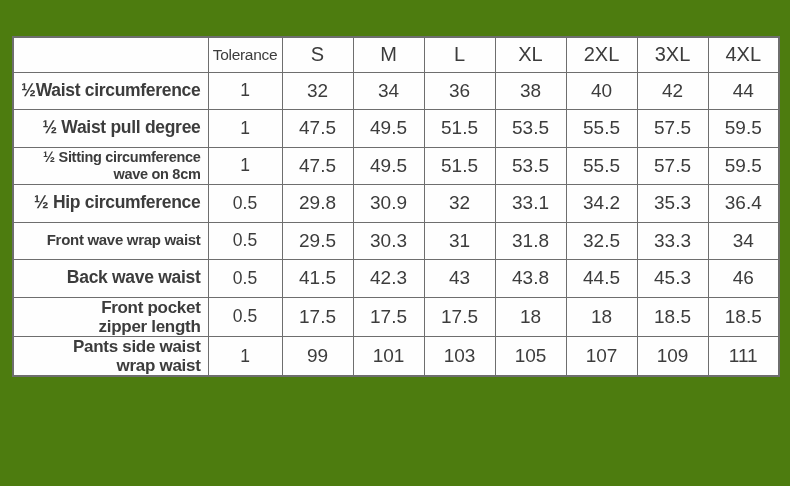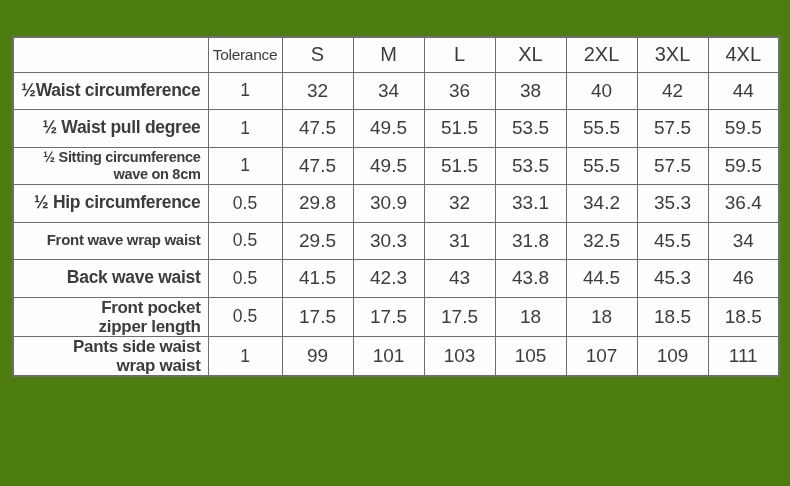--- a/index.html
+++ b/index.html
@@ -142,21 +142,21 @@
       <td class="lbl md">
         <span class="l1">Front wave wrap waist</span>
         <span class="l2"></span>
       </td>
       <td class="tol">0.5</td>
       <td class="val">29.5</td>
       <td class="val">30.3</td>
       <td class="val">31</td>
       <td class="val">31.8</td>
       <td class="val">32.5</td>
-      <td class="val">45.5</td>
+      <td class="val">33.3</td>
       <td class="val">34</td>
     </tr>
         <tr>
       <td class="lbl">
         <span class="l1">Back wave waist</span>
         <span class="l2"></span>
       </td>
       <td class="tol">0.5</td>
       <td class="val">41.5</td>
       <td class="val">42.3</td>

